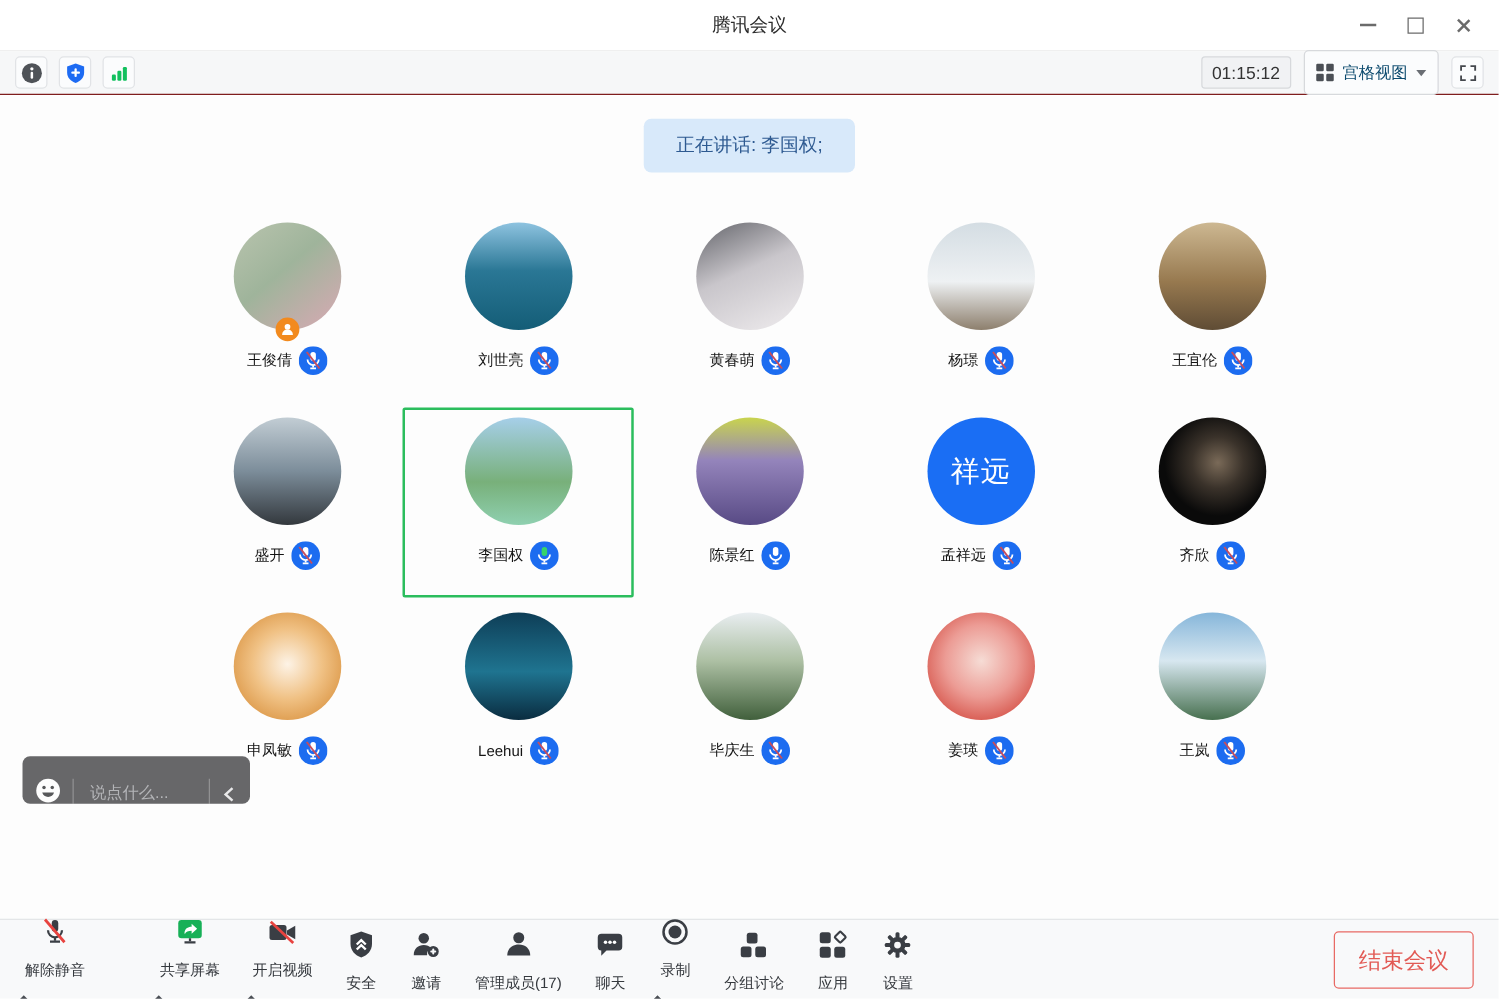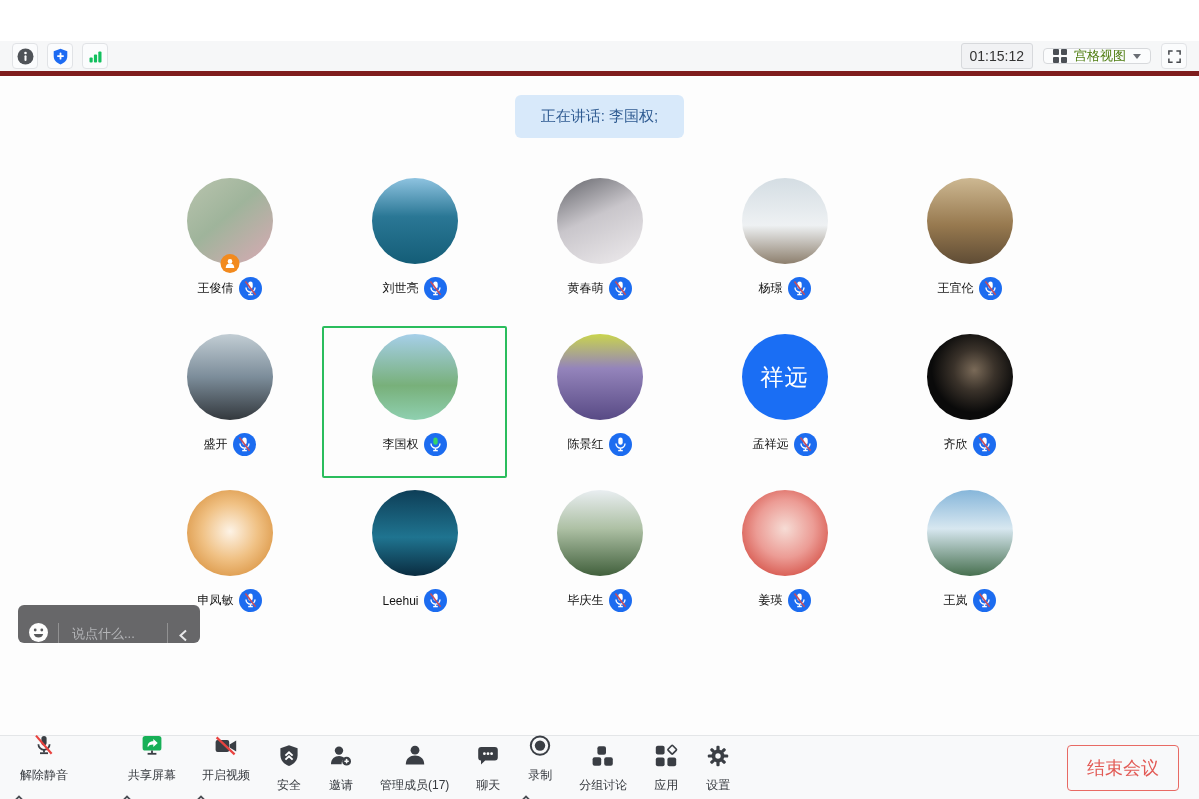--- a/index.html
+++ b/index.html
@@ -16,30 +16,30 @@
   .win-btn{width:38px;height:40px;display:flex;align-items:center;justify-content:center;cursor:default;}
   .min-glyph{width:13px;height:2px;background:#6b6b6b;}
   .max-glyph{width:11px;height:11px;border:1.5px solid #6b6b6b;}
   .close-glyph{position:relative;width:13px;height:13px;}
   .close-glyph::before,.close-glyph::after{content:"";position:absolute;left:6px;top:0;width:1.6px;height:13px;background:#6b6b6b;}
   .close-glyph::before{transform:rotate(45deg);}
   .close-glyph::after{transform:rotate(-45deg);}
 
   
   .topbar{position:absolute;top:41px;left:0;right:0;height:35px;background:#f6f7f8;
-          border-bottom:5px solid #7f1d1d;display:flex;align-items:center;padding:0 12px;box-sizing:border-box;}
+          border-bottom:1px solid #7f1d1d;display:flex;align-items:center;padding:0 12px;box-sizing:border-box;}
   .tb-left{display:flex;gap:9px;align-items:center;}
   .sq-btn{width:26px;height:26px;border:1px solid #e1e3e6;border-radius:4px;background:#fbfcfd;
           display:flex;align-items:center;justify-content:center;box-sizing:border-box;}
   .tb-spacer{flex:1;}
   .tb-right{display:flex;gap:10px;align-items:center;}
   .timer-box{height:26px;box-sizing:border-box;border:1px solid #d7d9dc;background:#f1f2f4;border-radius:3px;
              display:flex;align-items:center;padding:0 8px;font-size:14px;color:#333;}
-  .view-btn{height:16px;box-sizing:border-box;border:1px solid #d7d9dc;background:#fbfcfd;border-radius:4px;
-            display:flex;align-items:center;gap:7px;padding:0 9px;font-size:13px;color:#4d7c0f;}
+  .view-btn{height:36px;box-sizing:border-box;border:1px solid #d7d9dc;background:#fbfcfd;border-radius:4px;
+            display:flex;align-items:center;gap:7px;padding:0 9px;font-size:13px;color:#0c4a6e;}
   .grid-ico{display:grid;grid-template-columns:6px 6px;grid-template-rows:6px 6px;gap:2px;}
   .grid-ico i{background:#4b4f55;border-radius:1px;}
   .caret-down{width:0;height:0;border-left:4px solid transparent;border-right:4px solid transparent;border-top:5px solid #6a6e74;}
 
   
   .main{position:absolute;top:77px;left:0;right:0;bottom:64px;background:#fdfdfd;}
   .banner{margin:18px auto 0;width:fit-content;background:#d8e9fa;border-radius:6px;
           padding:12px 26px;font-size:15px;color:#2e5a91;}
 
   .grid{width:925px;margin:32px auto 0;display:grid;grid-template-columns:repeat(5,185px);row-gap:4px;}
@@ -70,20 +70,34 @@
   .chev{margin-top:10px;display:flex;}
   .tbw-share-screen{margin-left:34px;}
   .end-btn{margin-left:auto;margin-right:8px;border:1px solid #e86a64;color:#e25a55;background:transparent;
            border-radius:4px;padding:10px 19px;font-size:18px;font-family:inherit;}
 </style>
 </head>
 <body>
 
 <div id="app">
 
+  <div class="titlebar">
+    <div class="title">腾讯会议</div>
+    <div class="win-controls">
+      <div class="win-btn">
+          <span class="min-glyph"></span>
+        </div>
+      <div class="win-btn">
+          <span class="max-glyph"></span>
+        </div>
+      <div class="win-btn">
+          <span class="close-glyph"></span>
+        </div>
+    </div>
+  </div>
 
   <div class="topbar">
     <div class="tb-left">
       <div class="sq-btn">
         <svg width="17" height="17" viewBox="0 0 17 17">
           <circle cx="8.5" cy="8.5" r="8" fill="#4f5358"></circle>
           <circle cx="8.5" cy="5" r="1.3" fill="#fff"></circle>
           <rect x="7.5" y="7.3" width="2" height="5.6" rx="1" fill="#fff"></rect>
         </svg>
       </div>

